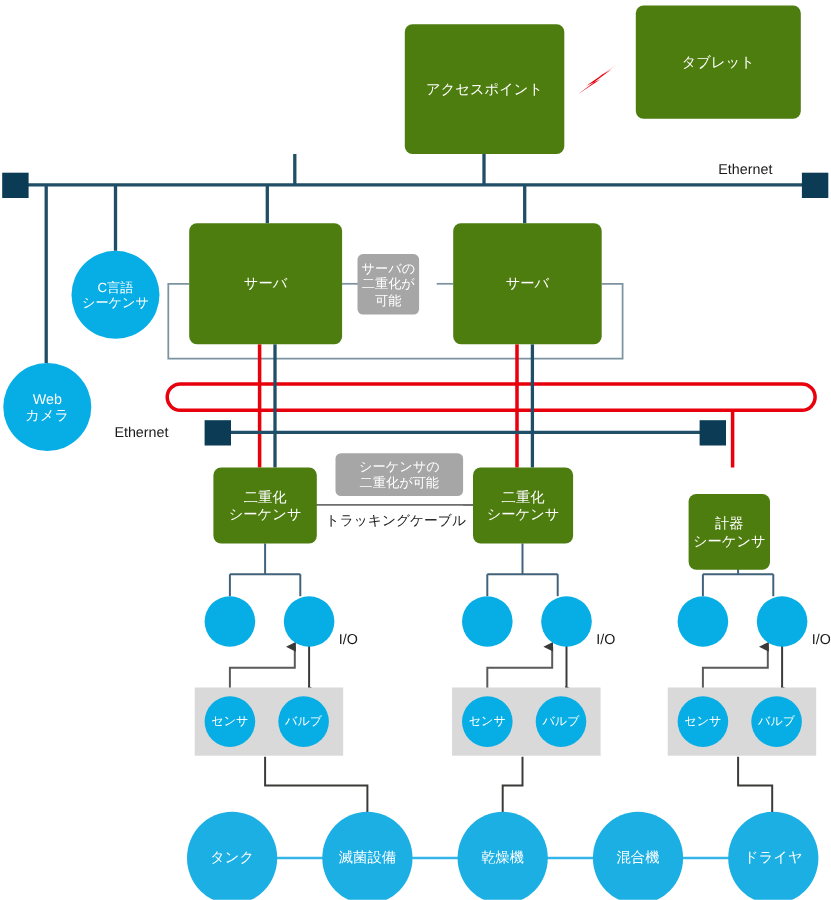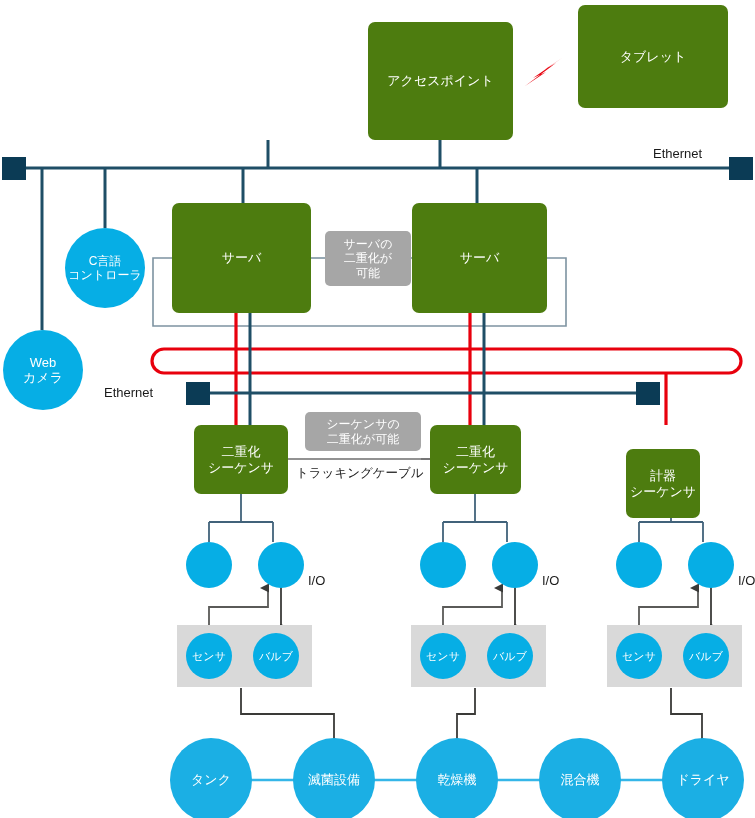--- a/index.html
+++ b/index.html
@@ -107,27 +107,27 @@
   <div style="position:absolute;left:177px;top:625px;width:135px;height:62px;background:#D9D9D9;"></div>
   <div style="position:absolute;left:411px;top:625px;width:135px;height:62px;background:#D9D9D9;"></div>
   <div style="position:absolute;left:607px;top:625px;width:135px;height:62px;background:#D9D9D9;"></div>
 
   <div class="node rect" style="left:368px;top:22px;width:145px;height:118px;">アクセスポイント</div>
   <div class="node rect" style="left:578px;top:5px;width:150px;height:103px;">タブレット</div>
 
   <div class="plainlabel" style="left:653px;top:146px;">Ethernet</div>
 
   <div class="node circle" style="left:65px;top:228px;width:80px;height:80px;font-size:12px;">C言語
-コントローラ</div>
+シーケンサ</div>
   <div class="node circle" style="left:3px;top:330px;width:80px;height:80px;font-size:13px;">Web
 カメラ</div>
 
   <div class="node rect" style="left:172px;top:203px;width:139px;height:110px;">サーバ</div>
   <div class="node rect" style="left:412px;top:203px;width:135px;height:110px;">サーバ</div>
-  <div class="node graybox" style="left:325px;top:231px;width:86px;height:55px;">サーバの
+  <div class="node graybox" style="left:325px;top:231px;width:56px;height:55px;">サーバの
 二重化が
 可能</div>
 
   <div class="plainlabel" style="left:104px;top:385px;">Ethernet</div>
 
   <div class="node rect" style="left:194px;top:425px;width:94px;height:69px;">二重化
 シーケンサ</div>
   <div class="node rect" style="left:430px;top:425px;width:91px;height:69px;">二重化
 シーケンサ</div>
   <div class="node rect" style="left:626px;top:425px;width:74px;height:69px;margin-top:24px;">計器

